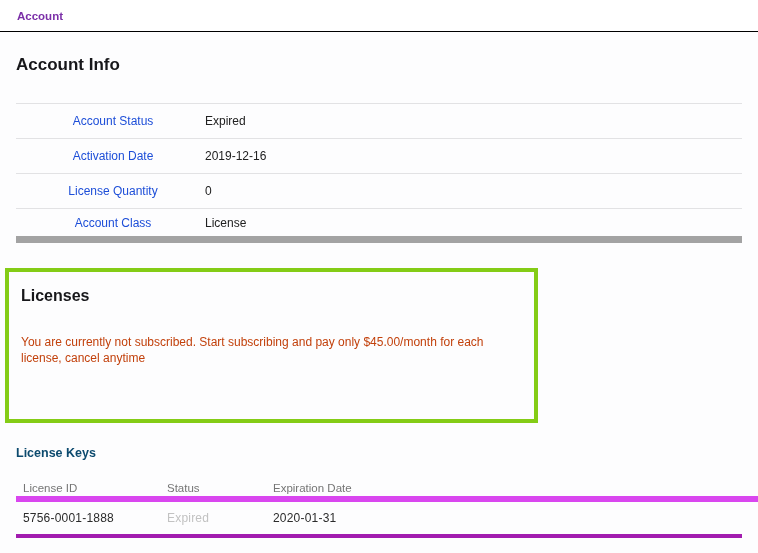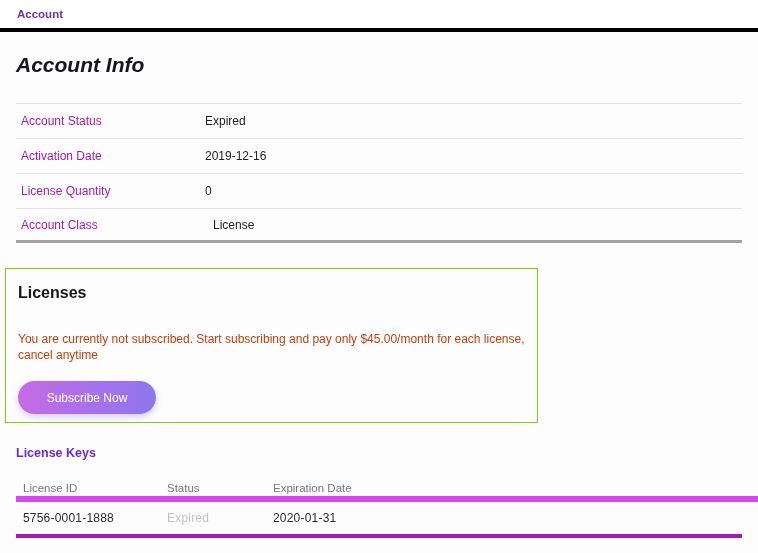--- a/index.html
+++ b/index.html
@@ -9,60 +9,59 @@
     background: #ffffff;
     color: #212121;
     overflow: hidden;
   }
   .page { position: relative; width: 758px; height: 553px; background: #fdfdfe; }
 
   
   .topbar {
     height: 32px;
     background: #ffffff;
-    border-bottom: 4px solid #000000;
+    border-bottom: 1px solid #000000;
     display: flex;
     align-items: center;
     padding-left: 17px;
   }
   .breadcrumb-link {
     font-size: 11.5px;
     font-weight: bold;
     color: #7b2fa8;
     text-decoration: none;
     cursor: pointer;
   }
 
   
   .section-title {
-    font-size: 21px;
+    font-size: 17px;
     font-weight: bold;
     color: #17171a;
     line-height: 20px;
     margin: 23px 16px 0 16px;
-    font-style: italic;
   }
   .info-table { margin: 28px 16px 0 16px; }
   .info-row {
     display: flex;
     align-items: center;
     height: 35px;
     border-top: 1px solid #e2e2e4;
     padding-left: 5px;
   }
-  .info-row:last-child { border-bottom: 3px solid #a3a3a3; gap: 8px; }
-  .info-label { width: 184px; font-size: 12px; color: #a21caf; }
+  .info-row:last-child { border-bottom: 7px solid #a3a3a3; }
+  .info-label { width: 184px; font-size: 12px; color: #1d4ed8; text-align: center; }
   .info-value { font-size: 12px; color: #212121; }
 
   
   .annotation-box {
     margin: 25px 0 0 5px;
     width: 533px;
     height: 155px;
-    border: 1px solid #84cc16;
+    border: 4px solid #84cc16;
     background: transparent;
     padding: 14px 12px 16px 12px;
   }
   .licenses-title {
     font-size: 16px;
     font-weight: bold;
     color: #17171a;
     line-height: 20px;
   }
   .licenses-desc {
@@ -84,21 +83,21 @@
     font-size: 12px;
     cursor: pointer;
     box-shadow: 0 3px 6px rgba(141, 119, 238, 0.35);
   }
 
   
   .license-keys-title {
     margin: 23px 16px 0 16px;
     font-size: 12.5px;
     font-weight: bold;
-    color: #6d28d9;
+    color: #0c4a6e;
     line-height: 14px;
   }
   .license-table { margin: 22px 0 0 16px; }
   .lk-header-row {
     display: flex;
     height: 20px;
     border-bottom: 6px solid #d946ef;
   }
   .lk-data-row {
     display: flex;
@@ -140,21 +139,20 @@
     </div>
     <div class="info-row">
       <span class="info-label">Account Class</span>
       <span class="info-value">License</span>
     </div>
   </div>
 
   <div class="annotation-box">
     <h2 class="licenses-title">Licenses</h2>
     <p class="licenses-desc">You are currently not subscribed. Start subscribing and pay only $45.00/month for each license, cancel anytime</p>
-    <button class="subscribe-btn">Subscribe Now</button>
   </div>
 
   <h3 class="license-keys-title">License Keys</h3>
 
   <div class="license-table">
     <div class="lk-header-row">
       <span class="lk-header-cell lk-col-1">License ID</span>
       <span class="lk-header-cell lk-col-2">Status</span>
       <span class="lk-header-cell lk-col-3">Expiration Date</span>
     </div>

